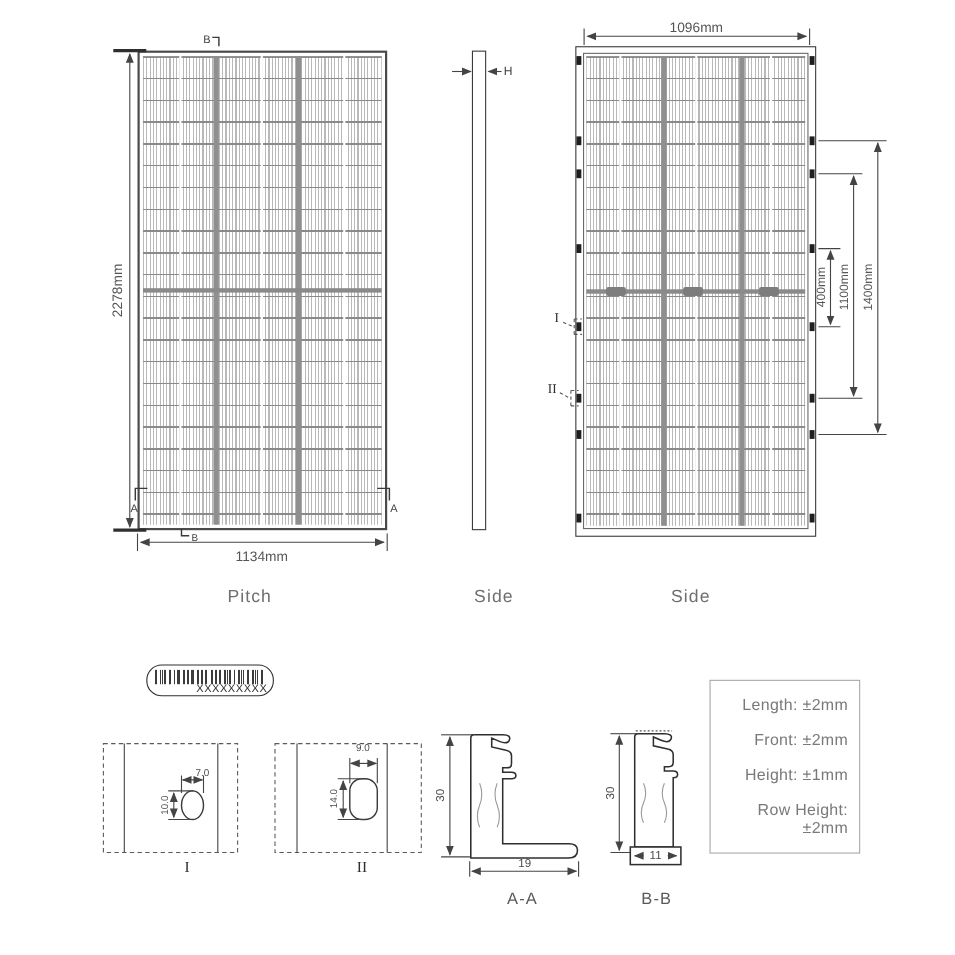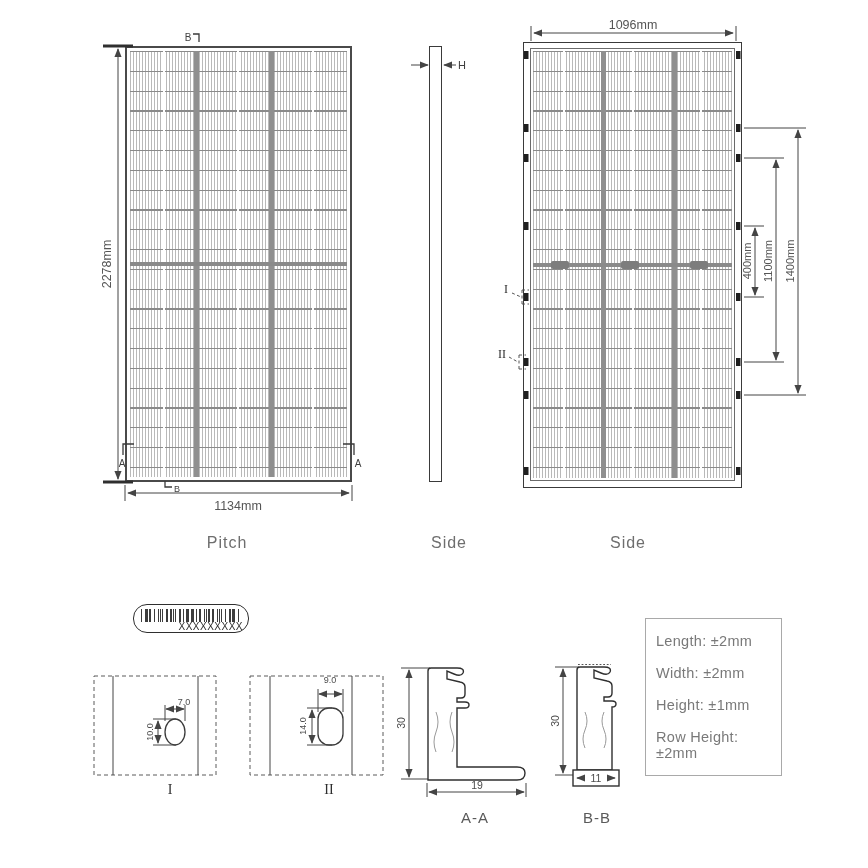--- a/index.html
+++ b/index.html
@@ -38,21 +38,21 @@
   .bars{position:absolute;left:7px;right:7px;top:4px;height:13px;
     background-image:
       repeating-linear-gradient(90deg,#3c3c3c 0 1.4px,transparent 1.4px 4.2px),
       repeating-linear-gradient(90deg,#3c3c3c 0 1px,transparent 1px 6.5px);}
   .bartext{position:absolute;right:5px;bottom:0px;font-size:10px;color:#2f2f2f;letter-spacing:.5px;}
 
   
   .tolbox{left:645px;top:618px;width:137px;height:158px;border:1.2px solid #a9a9a9;
     box-sizing:border-box;display:flex;flex-direction:column;justify-content:space-around;
     padding:6px 10px;}
-  .tolline{font-size:14.5px;color:#797979;letter-spacing:.3px;}
+  .tolline{font-size:14.5px;color:#797979;letter-spacing:.3px;text-align:right;}
 
   svg.overlay{position:absolute;left:0;top:0;pointer-events:none;}
   svg .thin{stroke:#444;stroke-width:1;fill:none;}
   svg .med{stroke:#3a3a3a;stroke-width:1.3;fill:none;}
   svg .bar{stroke:#2f2f2f;stroke-width:3;fill:none;}
   svg .dash{stroke:#5a5a5a;stroke-width:1;fill:none;stroke-dasharray:4 3;}
   svg .dashf{stroke:#555;stroke-width:1;fill:none;stroke-dasharray:3 2.5;}
   svg .prof{stroke:#2f2f2f;stroke-width:1.4;fill:#fff;}
   svg .wavy{stroke:#9a9a9a;stroke-width:1;fill:none;}
   svg .hole{fill:#1f1f1f;}
@@ -91,21 +91,21 @@
     </div>
   </div>
 
   <div class="panel barcode">
     <div class="bars"></div>
     <div class="bartext">XXXXXXXXX</div>
   </div>
 
   <div class="panel tolbox">
     <div class="tolline">Length: ±2mm</div>
-    <div class="tolline">Width: ±2mm</div>
+    <div class="tolline">Front: ±2mm</div>
     <div class="tolline">Height: ±1mm</div>
     <div class="tolline">Row Height: ±2mm</div>
   </div>
 
   <svg class="overlay" width="868" height="868" viewBox="0 0 868 868">
     <defs>
       <marker id="ar" viewBox="0 0 10 10" refX="9" refY="5" markerWidth="9" markerHeight="9" orient="auto-start-reverse">
           <path d="M0,1 L10,5 L0,9 z" fill="#444"></path>
         </marker>
     </defs>

